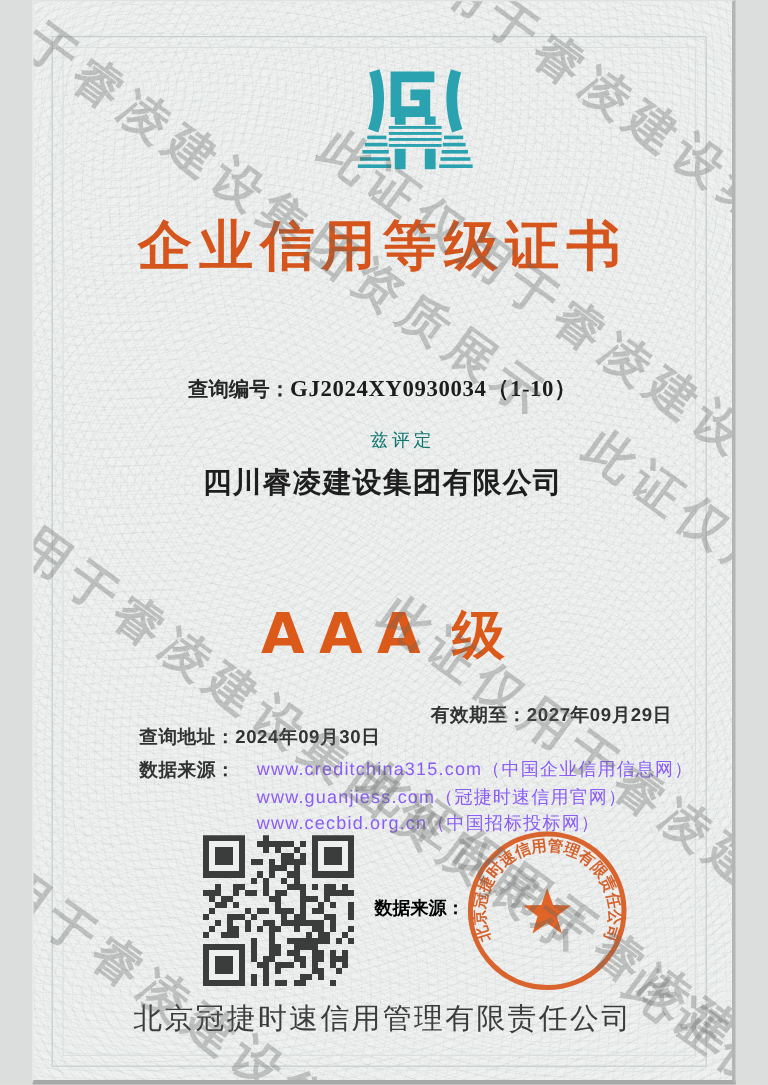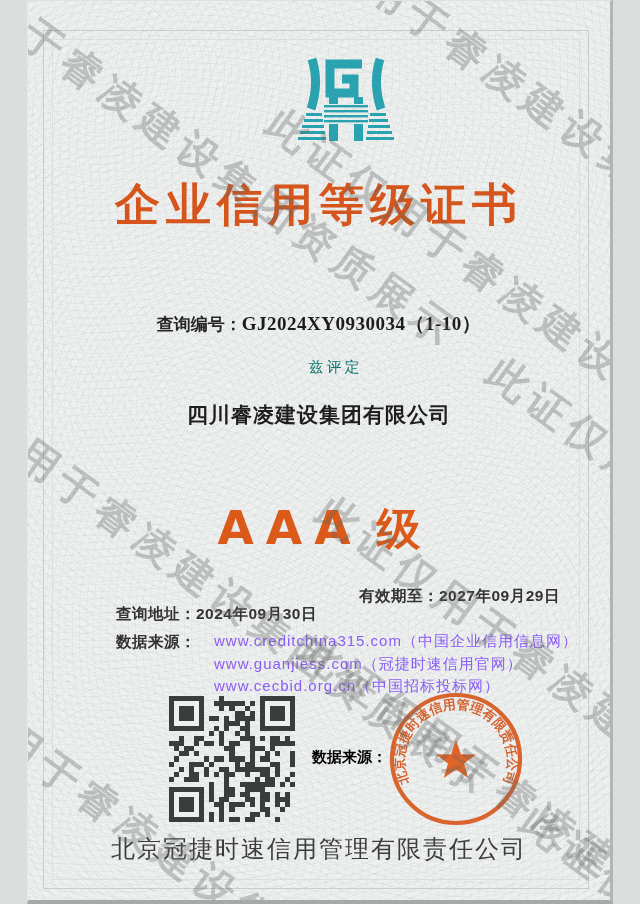--- a/index.html
+++ b/index.html
@@ -30,21 +30,21 @@
   .logo{left:270px;top:56px;width:96px;height:100px;}
 
   .title{top:181px;font-weight:900;font-size:45px;line-height:1;color:#d5551c;letter-spacing:6px;}
   .filing{top:247px;font-weight:700;font-size:16px;color:#2e2e2e;letter-spacing:.5px;}
 
   .query{top:310px;}
   .query .q-label{font-weight:700;font-size:17px;color:#262626;}
   .query .q-value{font-weight:700;font-size:19px;color:#1c1c1c;font-family:"Liberation Serif",serif;letter-spacing:.5px;}
 
   .hereby{top:357px;font-size:15px;color:#0f766e;font-family:"Liberation Serif",serif;letter-spacing:3px;padding-left:33px;}
-  .company{top:400px;font-weight:600;font-size:21px;color:#1e1e1e;font-family:Liberation Mono, monospace;letter-spacing:1px;}
+  .company{top:385px;font-weight:600;font-size:24px;color:#1e1e1e;font-family:Liberation Mono, monospace;letter-spacing:1px;}
 
   .grade{top:499px;color:#dc5a19;display:flex;justify-content:center;align-items:baseline;gap:14px;left:0;right:0;}
   .grade .g-val{font-weight:700;font-size:47px;letter-spacing:12px;font-family:"DejaVu Sans",sans-serif;}
   .grade .g-suf{font-weight:900;font-size:44px;}
 
   .line-sm{font-weight:700;font-size:15.5px;color:#323232;letter-spacing:.5px;white-space:nowrap;}
   .issue{left:88px;top:603px;}
   .valid{left:331px;top:585px;text-align:center;}
   .addr-label{left:88px;top:631px;}
   .url{left:186px;font-weight:400;font-size:15px;color:#8b5cf6;letter-spacing:1px;white-space:nowrap;}

